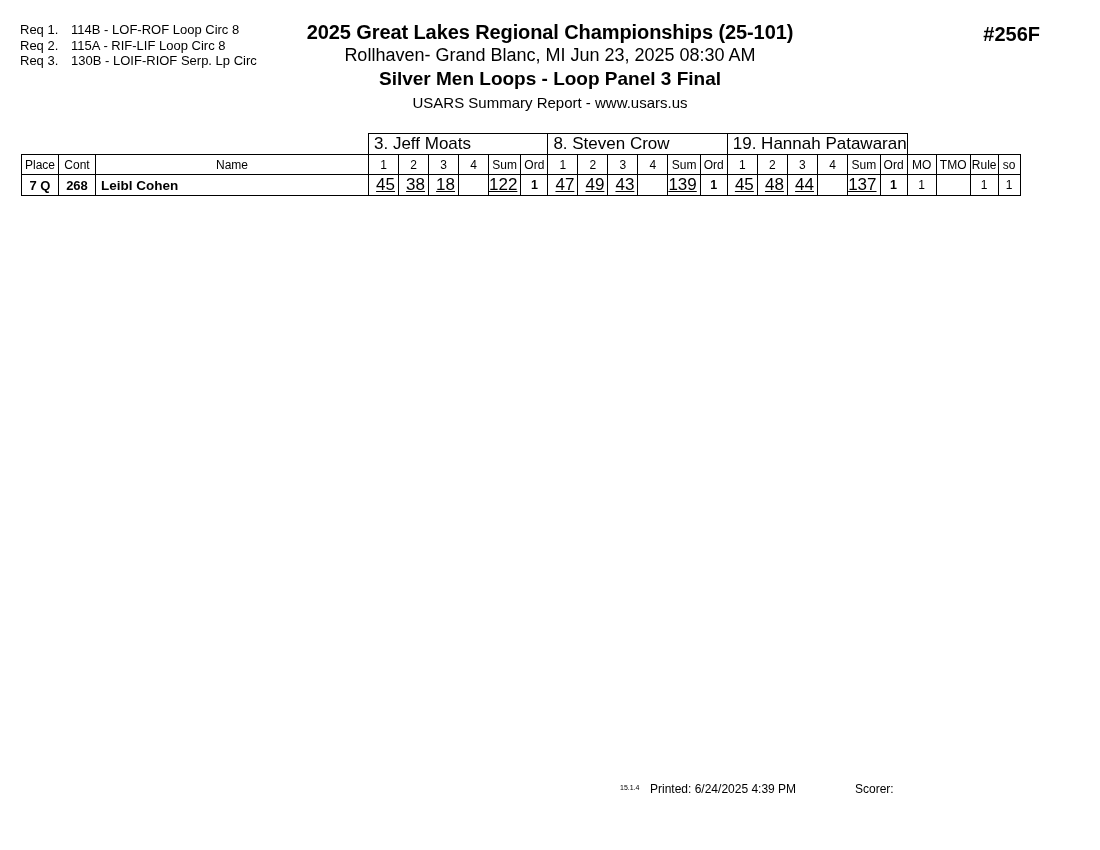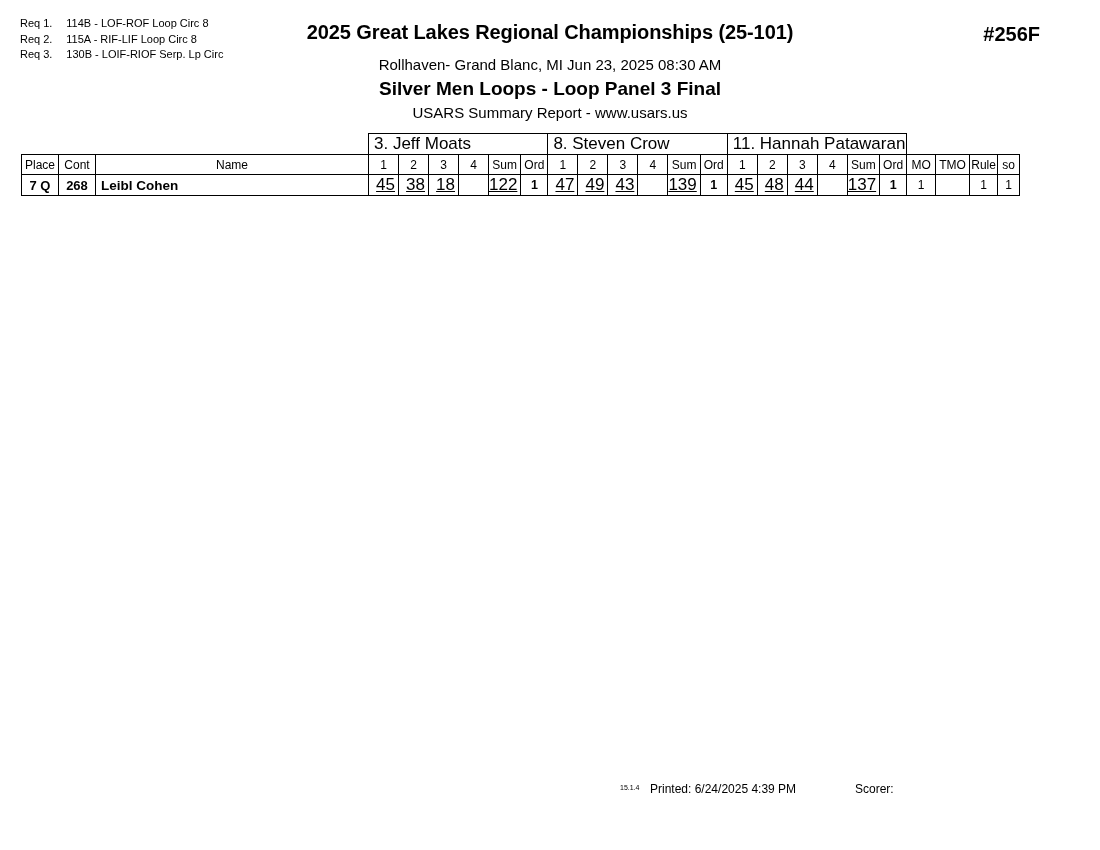--- a/index.html
+++ b/index.html
@@ -13,22 +13,22 @@
     font-family: "Liberation Sans", sans-serif;
     color: #000000;
     position: relative;
     overflow: hidden;
   }
 
   
   .req-block {
     position: absolute;
     left: 20px;
-    top: 16px;
-    font-size: 11px;
+    top: 22px;
+    font-size: 13px;
     line-height: 15.5px;
     white-space: nowrap;
   }
   .req-line {
     display: block;
   }
   .req-line .req-lbl {
     display: inline-block;
   }
   .req-line .req-num {
@@ -47,23 +47,23 @@
     top: 20px;
     text-align: center;
   }
   .header .title-main {
     font-size: 20px;
     font-weight: bold;
     letter-spacing: -0.1px;
     line-height: 24px;
   }
   .header .title-venue {
-    font-size: 15px;
+    font-size: 18px;
     line-height: 20px;
-    margin-top: 11px;
+    margin-top: 1px;
   }
   .header .title-event {
     font-size: 19px;
     font-weight: bold;
     line-height: 24px;
     margin-top: 2px;
   }
   .header .title-report {
     font-size: 15px;
     line-height: 20px;
@@ -221,21 +221,21 @@
 
 <div class="sheet-number">#256F</div>
 
 <div class="table-wrap">
   <table class="results">
     <tbody>
       <tr class="judge-row">
         <td class="spacer-cell" colspan="3"></td>
         <td class="judge-cell" colspan="6">3.  Jeff Moats</td>
         <td class="judge-cell" colspan="6">8.  Steven Crow</td>
-        <td class="judge-cell" colspan="6">11.  Hannah Patawaran</td>
+        <td class="judge-cell" colspan="6">19.  Hannah Patawaran</td>
         <td class="spacer-cell" colspan="4"></td>
       </tr>
 
       <tr class="head-row">
         <td class="h-place">Place</td>
         <td class="h-cont">Cont</td>
         <td class="h-name">Name</td>
 
         <td class="h-score">1</td>
         <td class="h-score">2</td>

